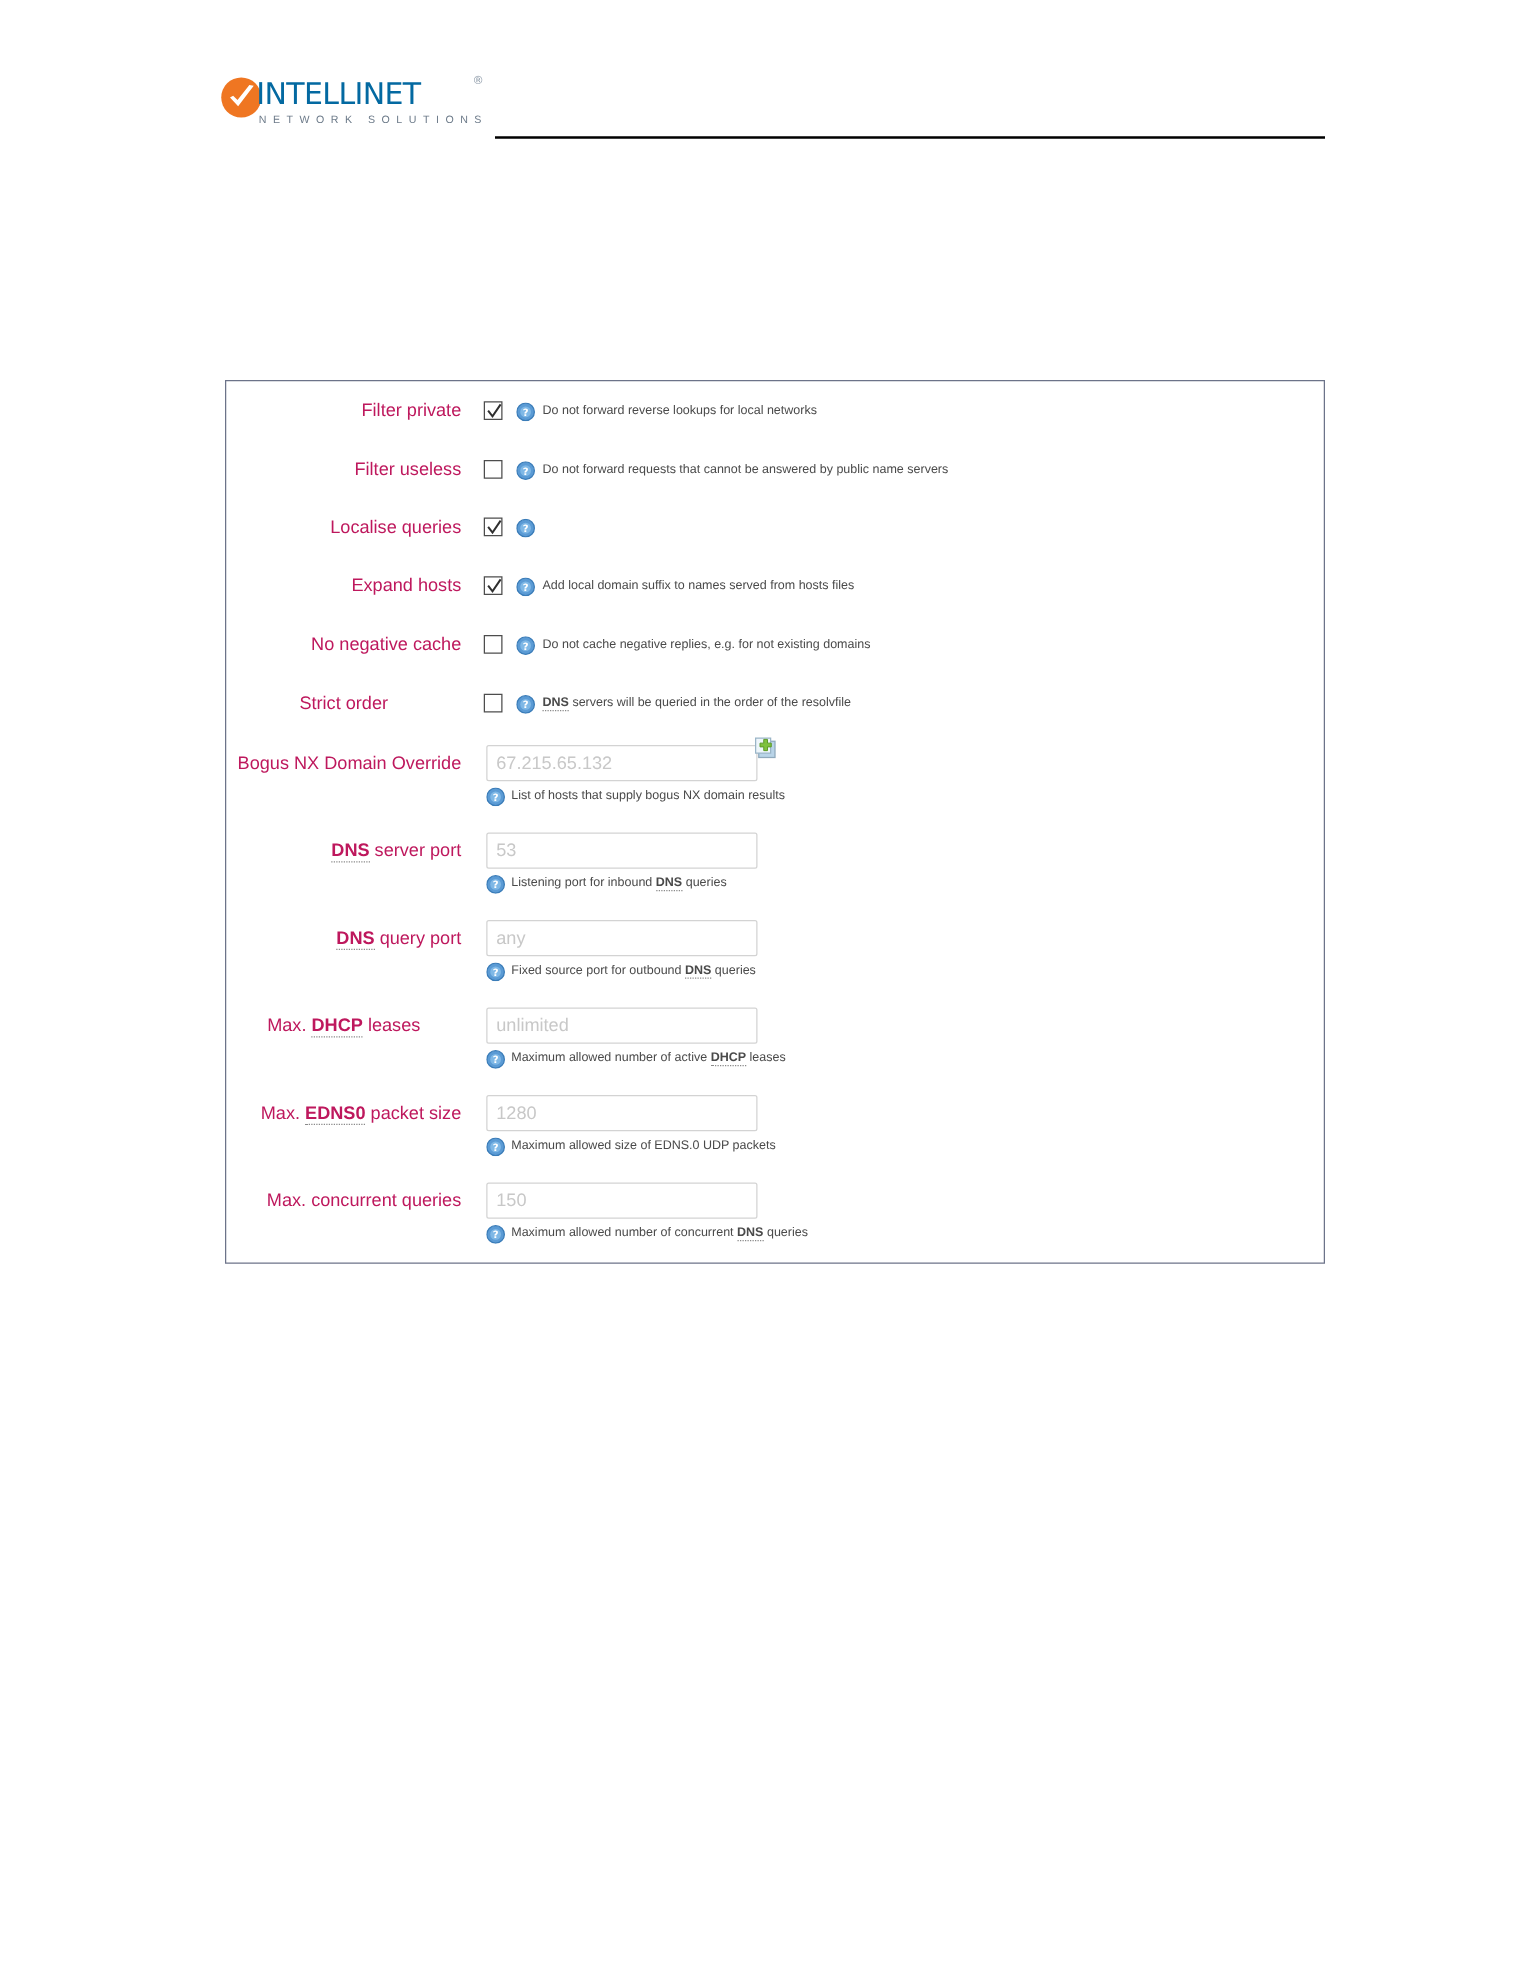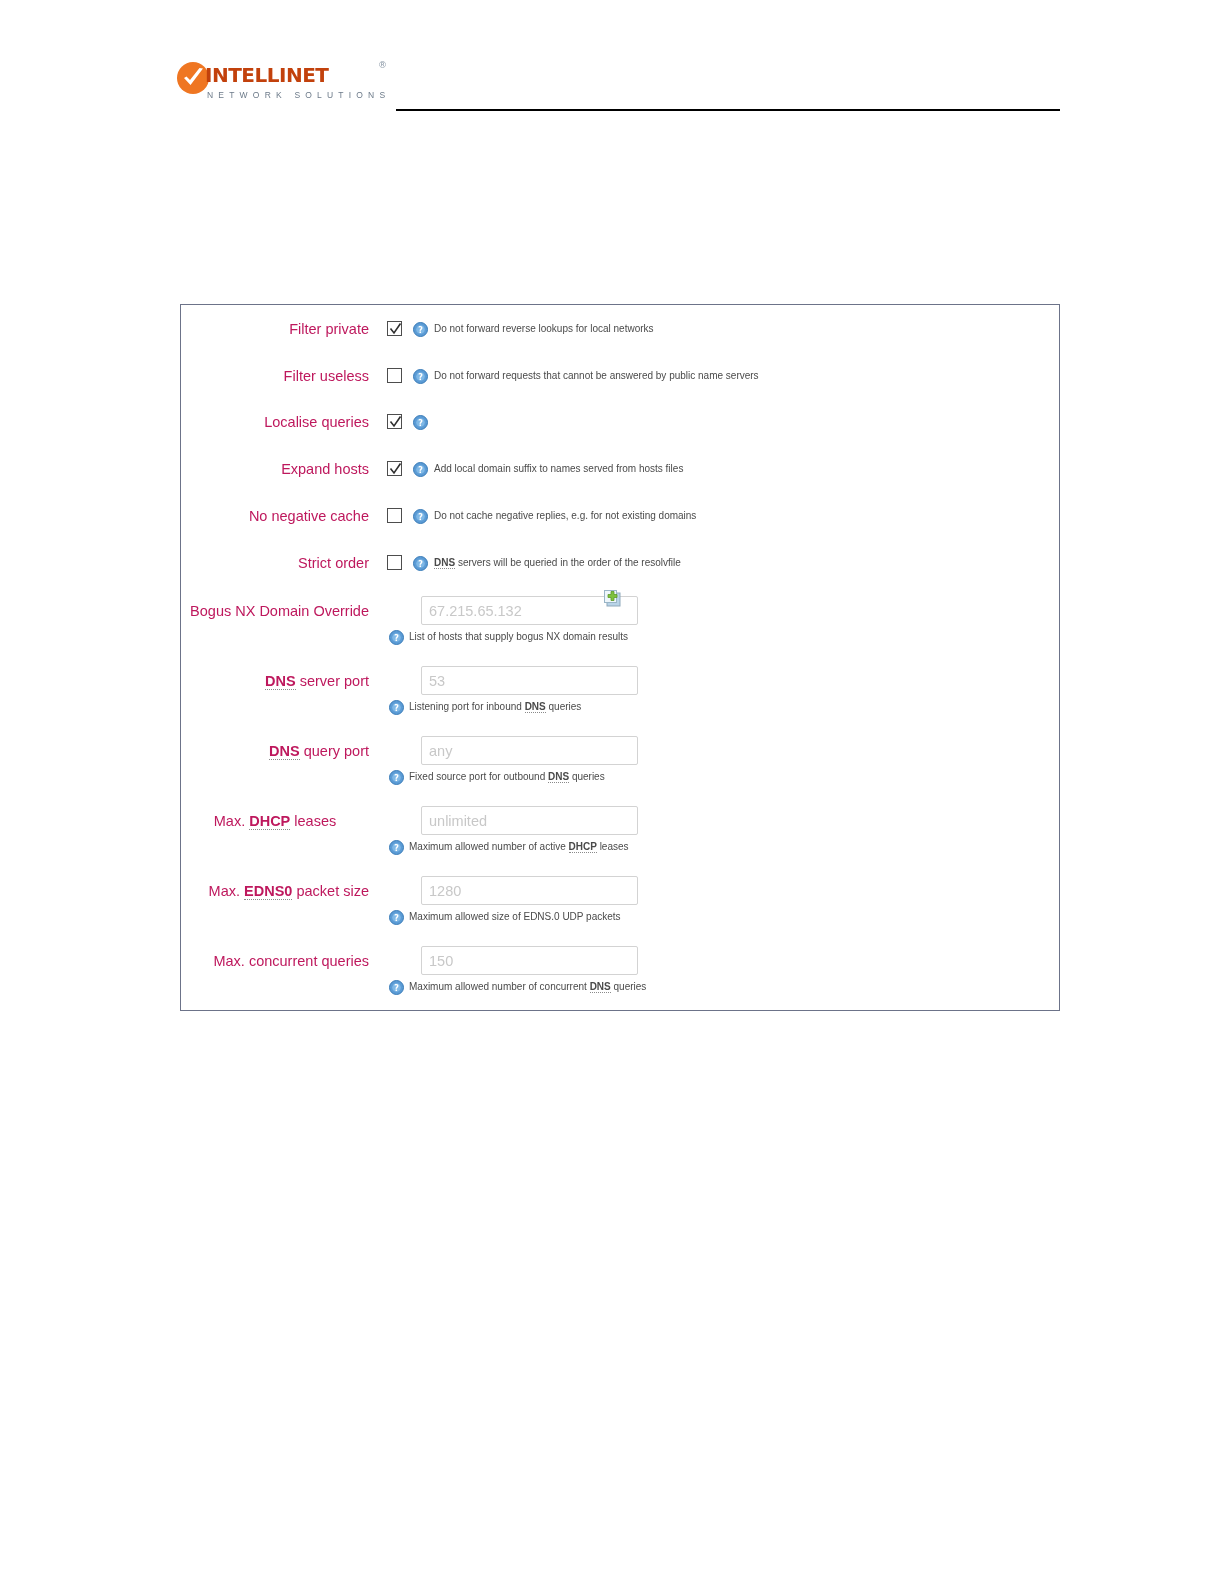--- a/index.html
+++ b/index.html
@@ -36,24 +36,24 @@
     top: 4px;
     width: 34px;
     height: 34px;
   }
   .logo-mark svg { display: block; }
   .logo-wordmark {
     position: absolute;
     left: 29px;
     top: 2px;
     font-family: "DejaVu Sans", sans-serif;
-    font-size: 20px;
-    font-weight: bold;
+    font-size: 24px;
+    font-weight: normal;
     letter-spacing: -0.5px;
-    color: #c2410c;
+    color: #0369a1;
     line-height: 32px;
     white-space: nowrap;
   }
   .logo-reg {
     position: absolute;
     left: 202px;
     top: 3px;
     font-size: 9px;
     color: #8d9aa8;
     font-family: "DejaVu Sans", sans-serif;
@@ -143,21 +143,20 @@
   
   .txt-input {
     position: absolute;
     left: 208px;
     width: 217px;
     height: 29px;
     border: 1px solid #d3d3d3;
     background: #ffffff;
     box-sizing: border-box;
     border-radius: 2px;
-    margin-left: 32px;
   }
   .txt-input input {
     width: 100%;
     height: 100%;
     border: 0;
     outline: none;
     background: transparent;
     font-family: "Liberation Sans", sans-serif;
     font-size: 14.5px;
     color: #555555;
@@ -257,21 +256,21 @@
       <div class="help-icon" style="left: 232px; top: 2px;">
         <svg width="15" height="15" viewBox="0 0 15 15">
           <circle cx="7.5" cy="7.5" r="7" fill="#5b9bd5" stroke="#3a7cb8" stroke-width="1"></circle>
           <circle cx="7.5" cy="7.5" r="4.3" fill="#7fb8e6"></circle>
           <text x="7.5" y="10.8" font-family="DejaVu Sans, sans-serif" font-size="8" font-weight="bold" fill="#ffffff" text-anchor="middle">?</text>
         </svg>
       </div>
       <div class="desc" style="left: 253px; top: 0px;">Do not cache negative replies, e.g. for not existing domains</div>
     </div>
     <div class="form-row" style="top: 248.5px; height: 26px;">
-      <div class="row-label" style="top: 0px;">Strict order</div>
+      <div class="row-label" style="top: 0px; text-align: center;">Strict order</div>
       <div class="cb" style="top: 1px;"></div>
       <div class="help-icon" style="left: 232px; top: 2px;">
         <svg width="15" height="15" viewBox="0 0 15 15">
           <circle cx="7.5" cy="7.5" r="7" fill="#5b9bd5" stroke="#3a7cb8" stroke-width="1"></circle>
           <circle cx="7.5" cy="7.5" r="4.3" fill="#7fb8e6"></circle>
           <text x="7.5" y="10.8" font-family="DejaVu Sans, sans-serif" font-size="8" font-weight="bold" fill="#ffffff" text-anchor="middle">?</text>
         </svg>
       </div>
       <div class="desc" style="left: 253px; top: 0px;"><span class="abbr">DNS</span> servers will be queried in the order of the resolvfile</div>
     </div>

